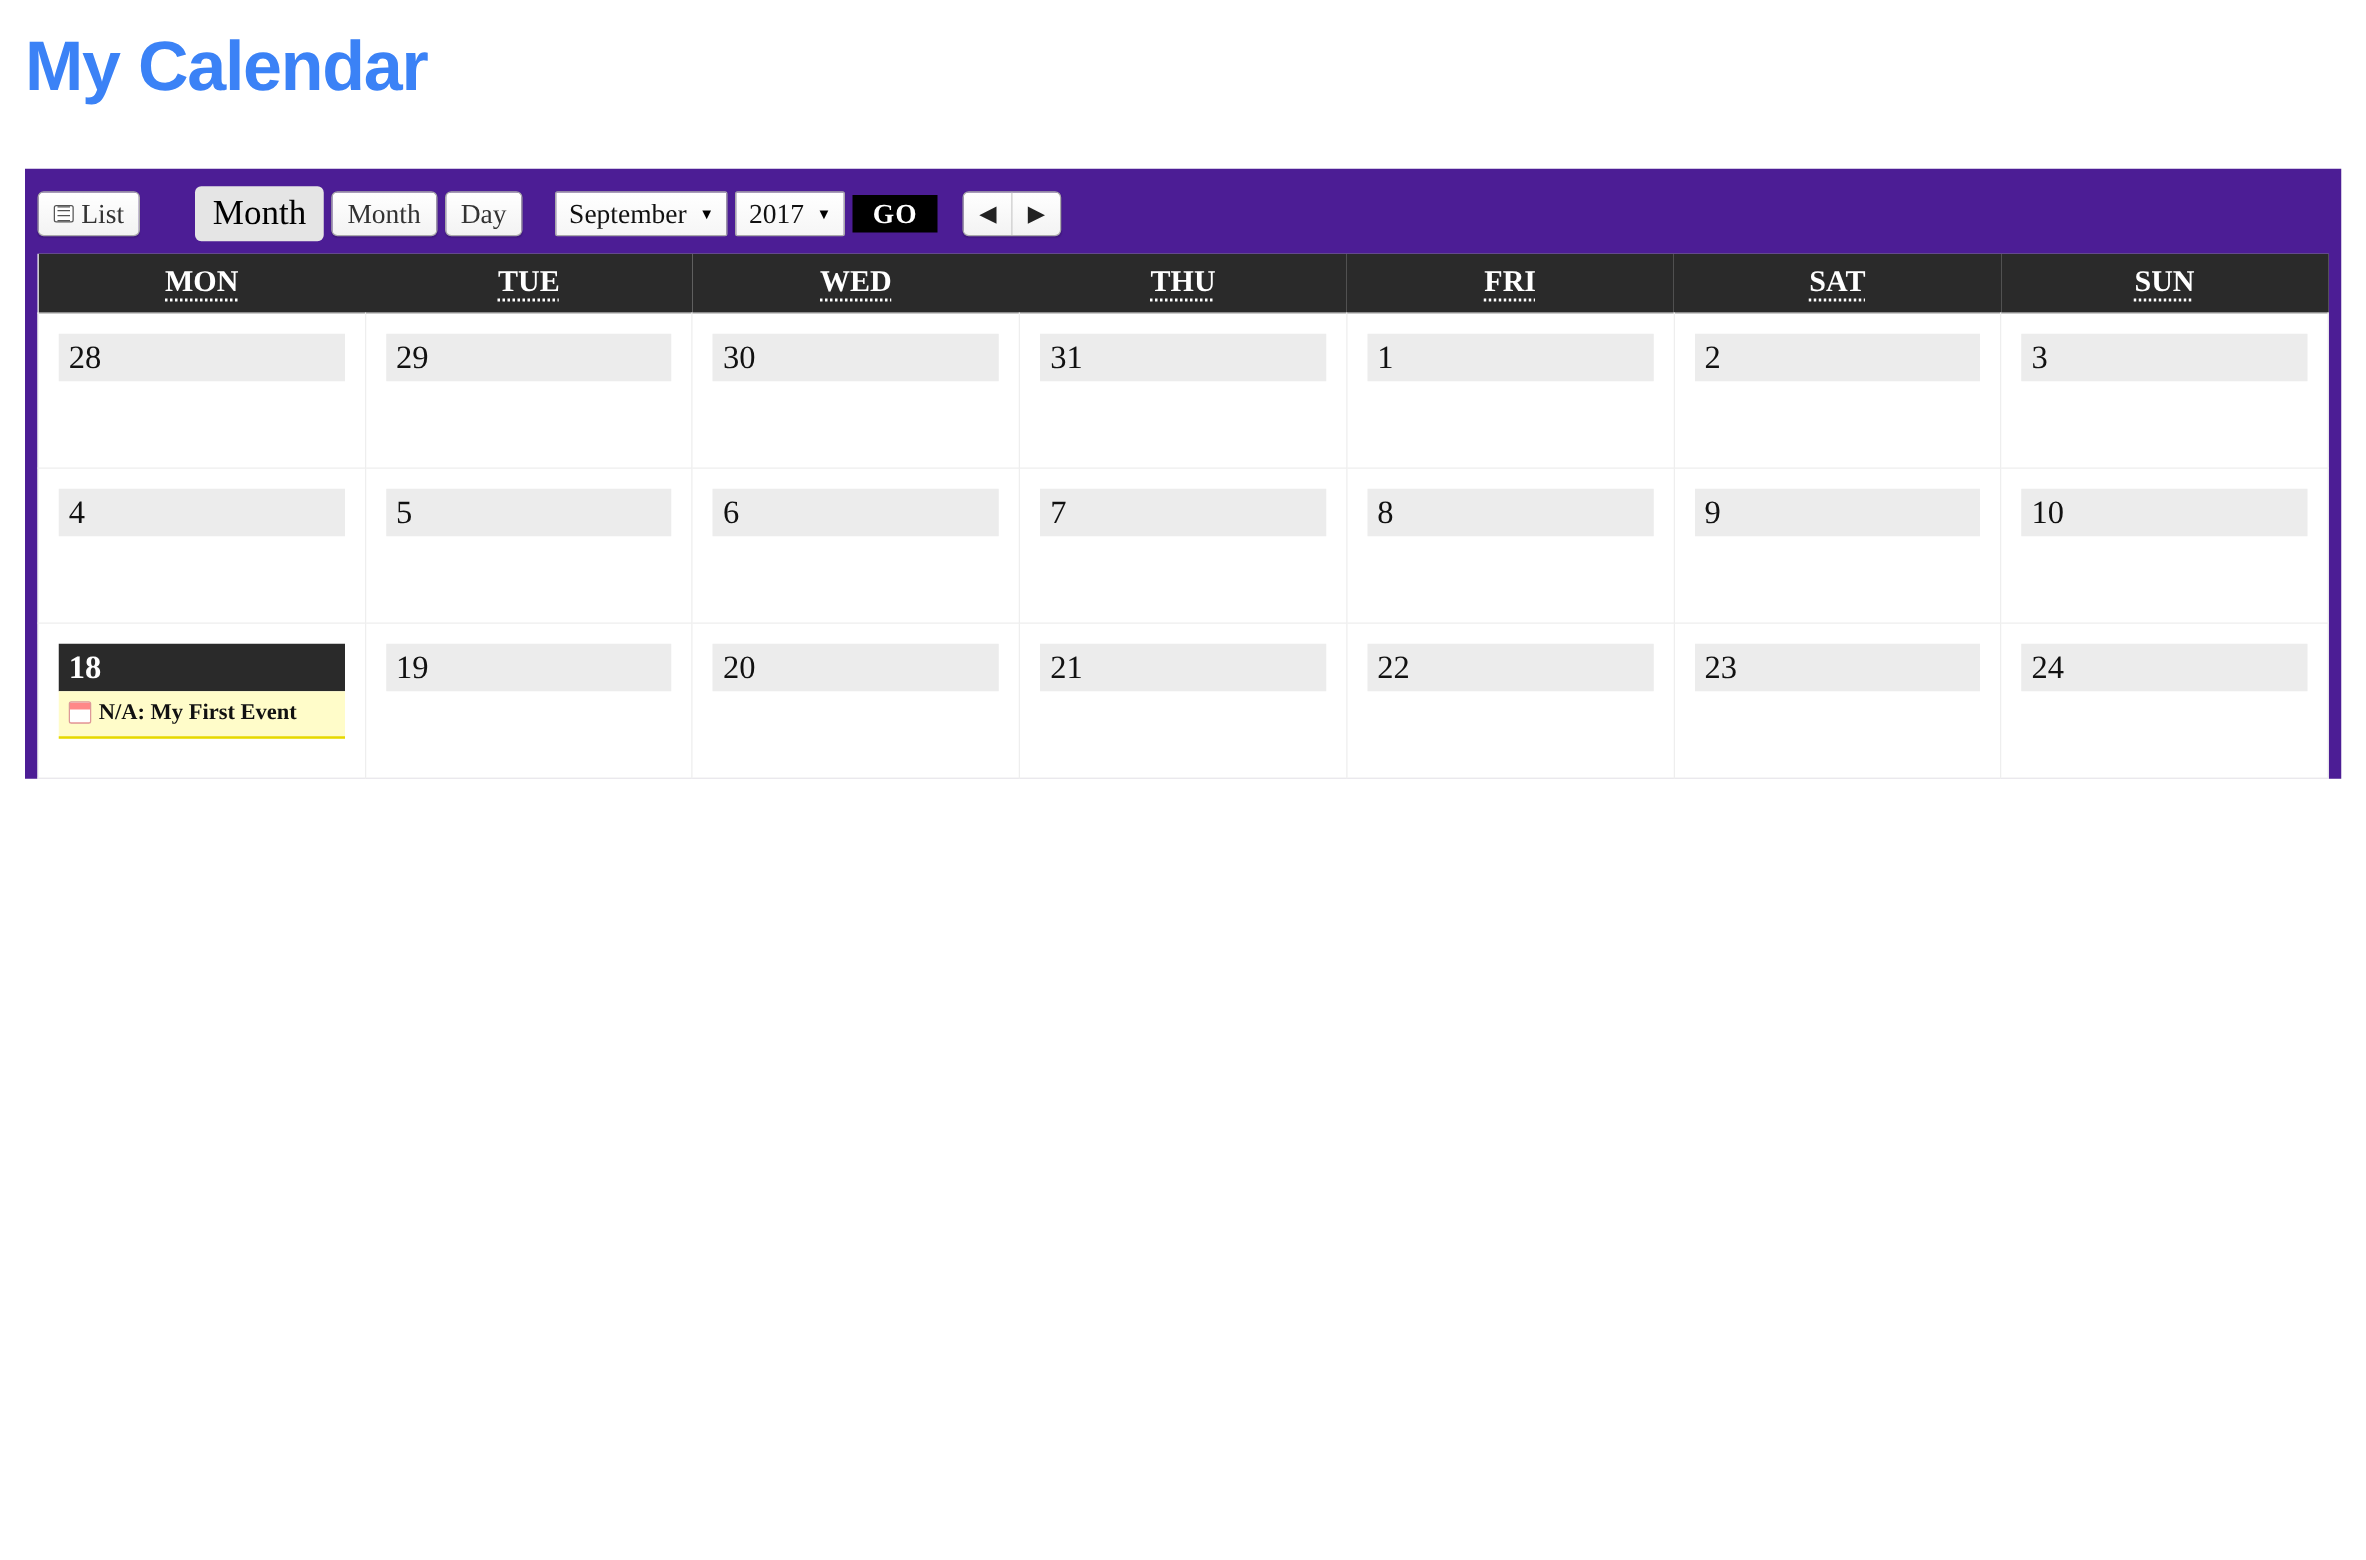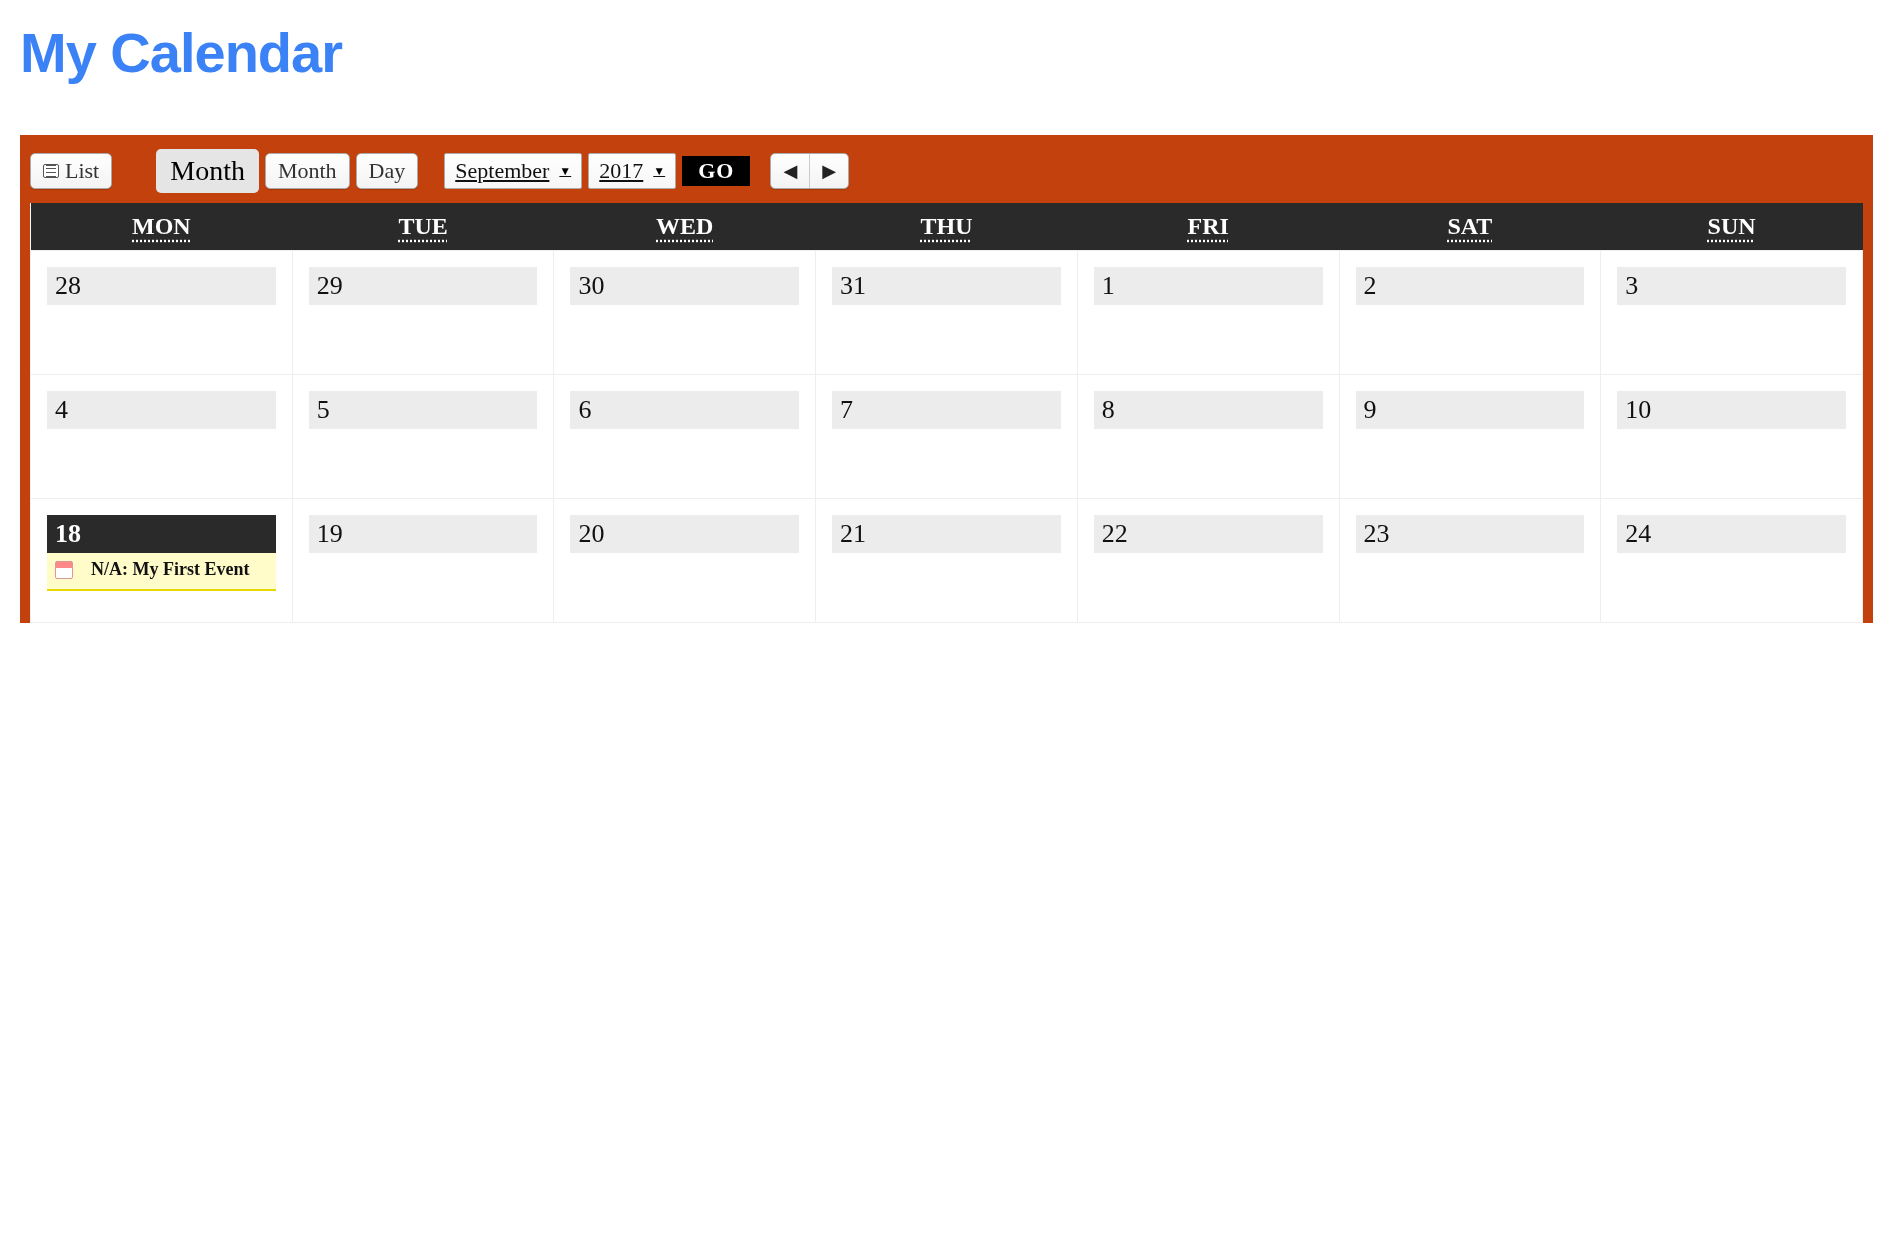--- a/index.html
+++ b/index.html
@@ -10,21 +10,21 @@
 }
 .page-title {
   font-family: Arial, Helvetica, sans-serif;
   font-size: 56px;
   font-weight: 900;
   letter-spacing: -1px;
   margin-bottom: 50px;
   color: #3b82f6;
 }
 .calendar-wrap {
-  background: #c2410c;
+  background: #4c1d95;
   padding: 10px 10px 0 10px;
 }
 .toolbar {
   display: flex;
   align-items: center;
   gap: 6px;
   padding: 4px 0 10px 0;
 }
 .btn {
   display: inline-flex;
@@ -53,21 +53,20 @@
   background: linear-gradient(#fff, #f6f6f6);
   border: 1px solid #aaa;
   border-radius: 2px;
   padding: 4px 10px;
   font-family: Georgia, serif;
   font-size: 22px;
   color: #111;
   display: inline-flex;
   align-items: center;
   gap: 10px;
-  text-decoration: underline;
 }
 .select .caret {
   font-size: 12px;
   color: #000;
 }
 .go-btn {
   background: #000;
   color: #fff;
   font-weight: bold;
   font-family: Georgia, serif;
@@ -150,21 +149,21 @@
   font-weight: bold;
 }
 .event {
   background: #fffcc9;
   border-bottom: 2px solid #e6d800;
   padding: 6px 8px 8px 8px;
   font-size: 18px;
   font-weight: bold;
   color: #111;
   display: flex;
-  gap: 18px;
+  gap: 6px;
 }
 .event-icon {
   width: 18px;
   height: 18px;
   flex-shrink: 0;
   border: 1px solid #d99;
   border-radius: 2px;
   background: linear-gradient(#f88 0 35%, #fff 35% 100%);
   margin-top: 2px;
 }

